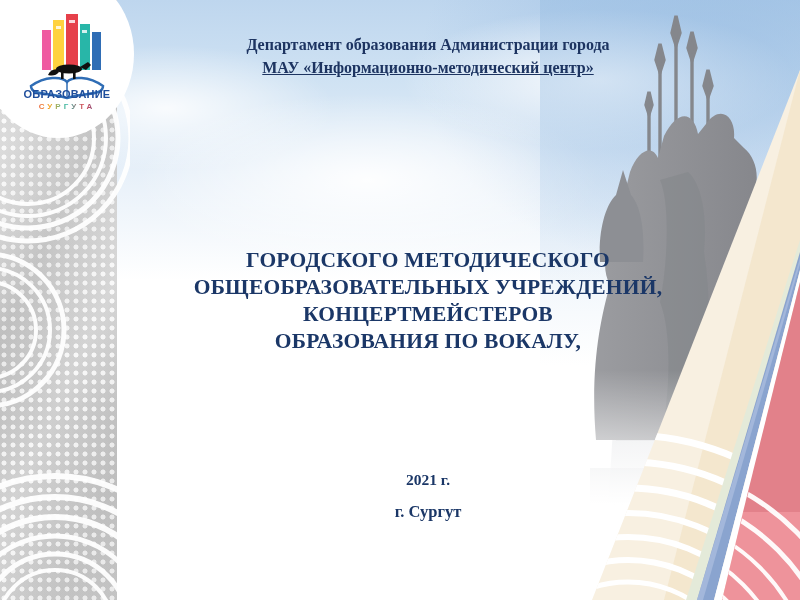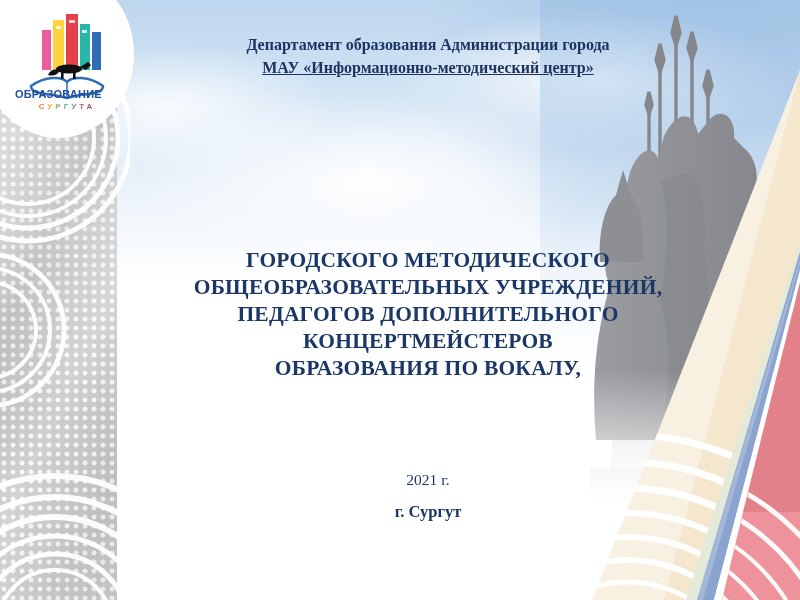--- a/index.html
+++ b/index.html
@@ -43,40 +43,40 @@
     background:linear-gradient(115deg, rgba(255,255,255,.25) 18%, rgba(120,120,120,.12) 40%, rgba(255,255,255,.2) 62%, rgba(120,120,120,.1) 85%);
   }
   .band-arcs{position:absolute;left:0;top:0;}
   
   .logo-blob{
     position:absolute;left:-18px;top:-30px;width:152px;height:168px;
     background:#fff;border-radius:50%;
   }
   .logo{position:absolute;left:15px;top:6px;width:104px;height:118px;}
   .logo-title{
-    position:absolute;left:0;top:82px;width:104px;
+    position:absolute;left:0;top:82px;width:104px;text-align:center;
     font-family:"Liberation Sans","DejaVu Sans",sans-serif;
     font-weight:bold;font-size:11px;color:#1f4e9c;letter-spacing:.2px;
   }
   .logo-sub{
     position:absolute;left:0;top:96px;width:104px;text-align:center;
     font-family:"Liberation Sans","DejaVu Sans",sans-serif;
     font-weight:bold;font-size:8px;letter-spacing:3px;
     background:linear-gradient(90deg,#2f6db5,#e6404a,#f5a623,#28b6a8,#e6404a,#2f6db5,#f5a623);
     -webkit-background-clip:text;background-clip:text;color:transparent;
   }
   
   .content{position:absolute;left:117px;top:0;width:622px;height:600px;text-align:center;margin-top:20px;}
   .hdr{position:absolute;left:0;width:100%;font-weight:bold;font-size:16px;color:#1d3461;}
   .hdr1{top:16px;}
   .hdr2{top:39px;text-decoration:underline;}
   .session{position:absolute;left:0;top:161px;width:100%;font-weight:bold;font-size:22px;color:#1b3767;letter-spacing:.4px;}
   .title-block{position:absolute;left:-10px;top:227px;width:642px;}
   .title-line{font-weight:bold;font-size:21.5px;line-height:27px;color:#1b3767;letter-spacing:.2px;white-space:pre;}
-  .year{position:absolute;left:0;top:451px;width:100%;font-weight:normal;font-size:15.5px;color:#1b3767;}
+  .year{position:absolute;left:0;top:451px;width:100%;font-weight:bold;font-size:15.5px;color:#1b3767;}
   .city{position:absolute;left:0;top:482px;width:100%;font-weight:bold;font-size:16.5px;color:#1b3767;}
 </style>
 </head>
 <body>
 
 <div class="slide">
 
   <div class="sky"></div>
   <div class="sky-right"></div>
 
@@ -208,21 +208,20 @@
   </div>
 
   <div class="content">
     <div class="hdr hdr1">Департамент образования Администрации города</div>
     <div class="hdr hdr2">МАУ «Информационно-методический центр»</div>
 
 
     <div class="title-block">
       <div class="title-line">ГОРОДСКОГО МЕТОДИЧЕСКОГО</div>
       <div class="title-line">ОБЩЕОБРАЗОВАТЕЛЬНЫХ УЧРЕЖДЕНИЙ,</div>
-      <div class="title-line">ПЕДАГОГОВ ДОПОЛНИТЕЛЬНОГО</div>
       <div class="title-line">КОНЦЕРТМЕЙСТЕРОВ</div>
       <div class="title-line">ОБРАЗОВАНИЯ ПО ВОКАЛУ,</div>
     </div>
 
     <div class="year">2021 г.</div>
     <div class="city">г. Сургут</div>
   </div>
 
 </div>
 

